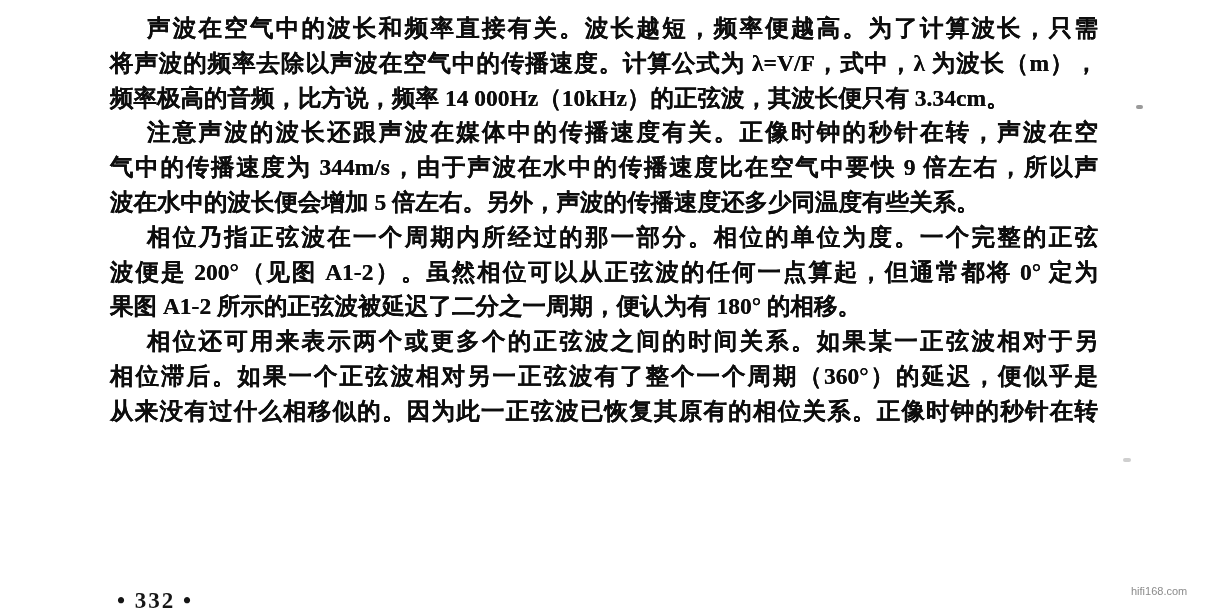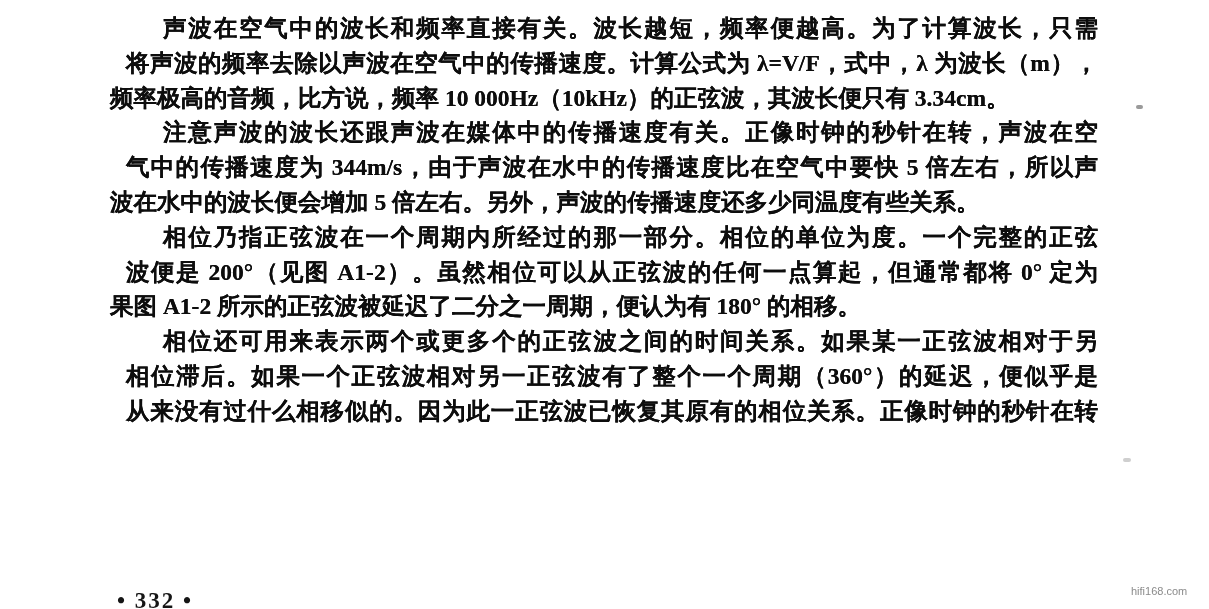--- a/index.html
+++ b/index.html
@@ -20,21 +20,20 @@
     font-size: 23.5px;
     line-height: 34.8px;
     font-weight: 600;
     text-shadow: 0 0 0.6px currentColor;
   }
   .line { white-space: nowrap; }
   .jus {
     white-space: normal;
     text-align: justify;
     text-align-last: justify;
-    margin-left: 16px;
   }
   .ind { text-indent: 37px; }
   .bold { font-weight: bold; }
   .page-num {
     position: absolute;
     left: 117px;
     top: 588px;
     font-size: 23px;
     color: #151515;
     font-weight: 600;
@@ -55,23 +54,23 @@
   .speck-2 { left: 1123px; top: 458px; width: 8px; height: 4px; background: #cfcfcf; }
 </style>
 </head>
 <body>
 
 <div class="page">
 
   <div class="text-col">
     <div class="line jus ind">声波在空气中的波长和频率直接有关。波长越短，频率便越高。为了计算波长，只需</div>
     <div class="line jus">将声波的频率去除以声波在空气中的传播速度。计算公式为 λ=V/F，式中，λ 为波长（m），</div>
-    <div class="line">频率极高的音频，比方说，频率 10 000Hz（10kHz）的正弦波，其波长便只有 3.34cm。</div>
+    <div class="line">频率极高的音频，比方说，频率 14 000Hz（10kHz）的正弦波，其波长便只有 3.34cm。</div>
     <div class="line jus ind">注意声波的波长还跟声波在媒体中的传播速度有关。正像时钟的秒针在转，声波在空</div>
-    <div class="line jus">气中的传播速度为 344m/s，由于声波在水中的传播速度比在空气中要快 5 倍左右，所以声</div>
+    <div class="line jus">气中的传播速度为 344m/s，由于声波在水中的传播速度比在空气中要快 9 倍左右，所以声</div>
     <div class="line">波在水中的波长便会增加 5 倍左右。另外，声波的传播速度还多少同温度有些关系。</div>
     <div class="line jus ind">相位乃指正弦波在一个周期内所经过的那一部分。相位的单位为度。一个完整的正弦</div>
     <div class="line jus">波便是 200°（见图 A1-2）。虽然相位可以从正弦波的任何一点算起，但通常都将 0° 定为</div>
     <div class="line">果图 A1-2 所示的正弦波被延迟了二分之一周期，便认为有 180° 的相移。</div>
     <div class="line jus ind">相位还可用来表示两个或更多个的正弦波之间的时间关系。如果某一正弦波相对于另</div>
     <div class="line jus">相位滞后。如果一个正弦波相对另一正弦波有了整个一个周期（360°）的延迟，便似乎是</div>
     <div class="line jus">从来没有过什么相移似的。因为此一正弦波已恢复其原有的相位关系。正像时钟的秒针在转</div>
   </div>
 
   <div class="page-num">• 332 •</div>

